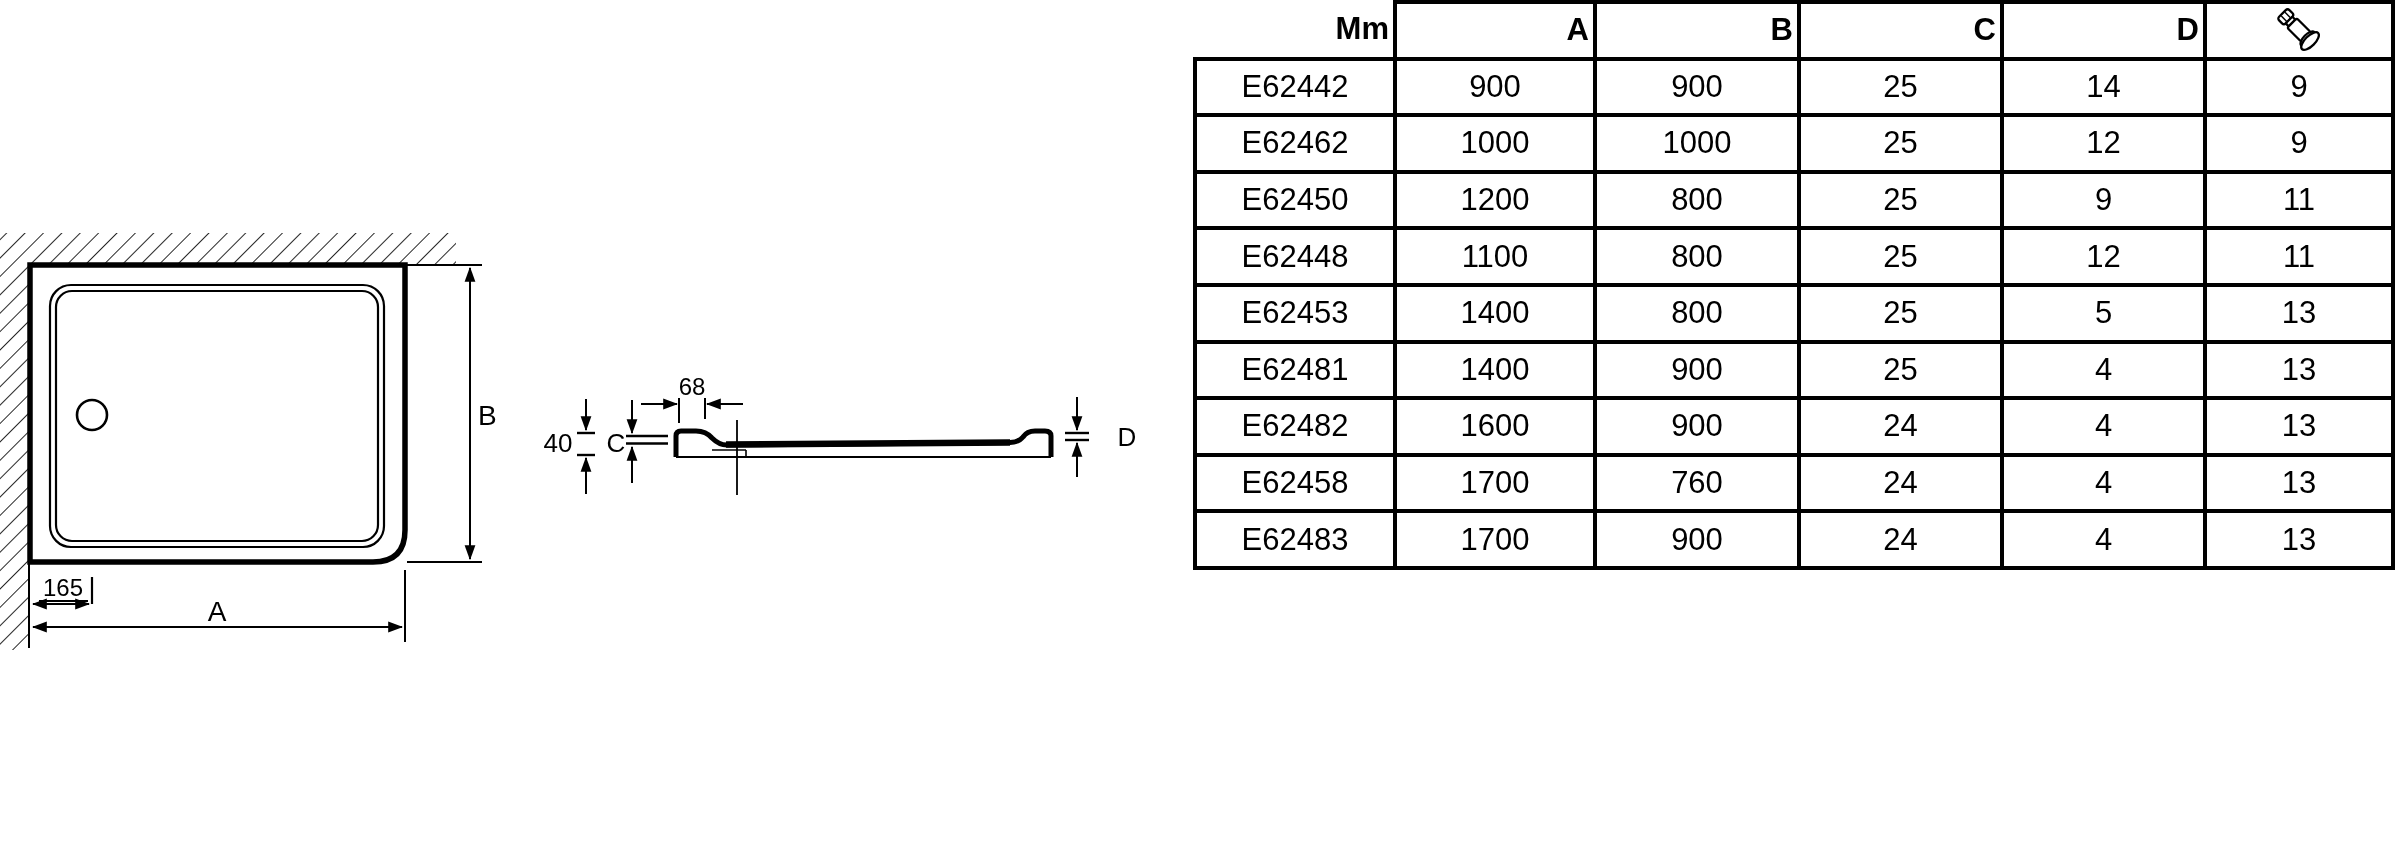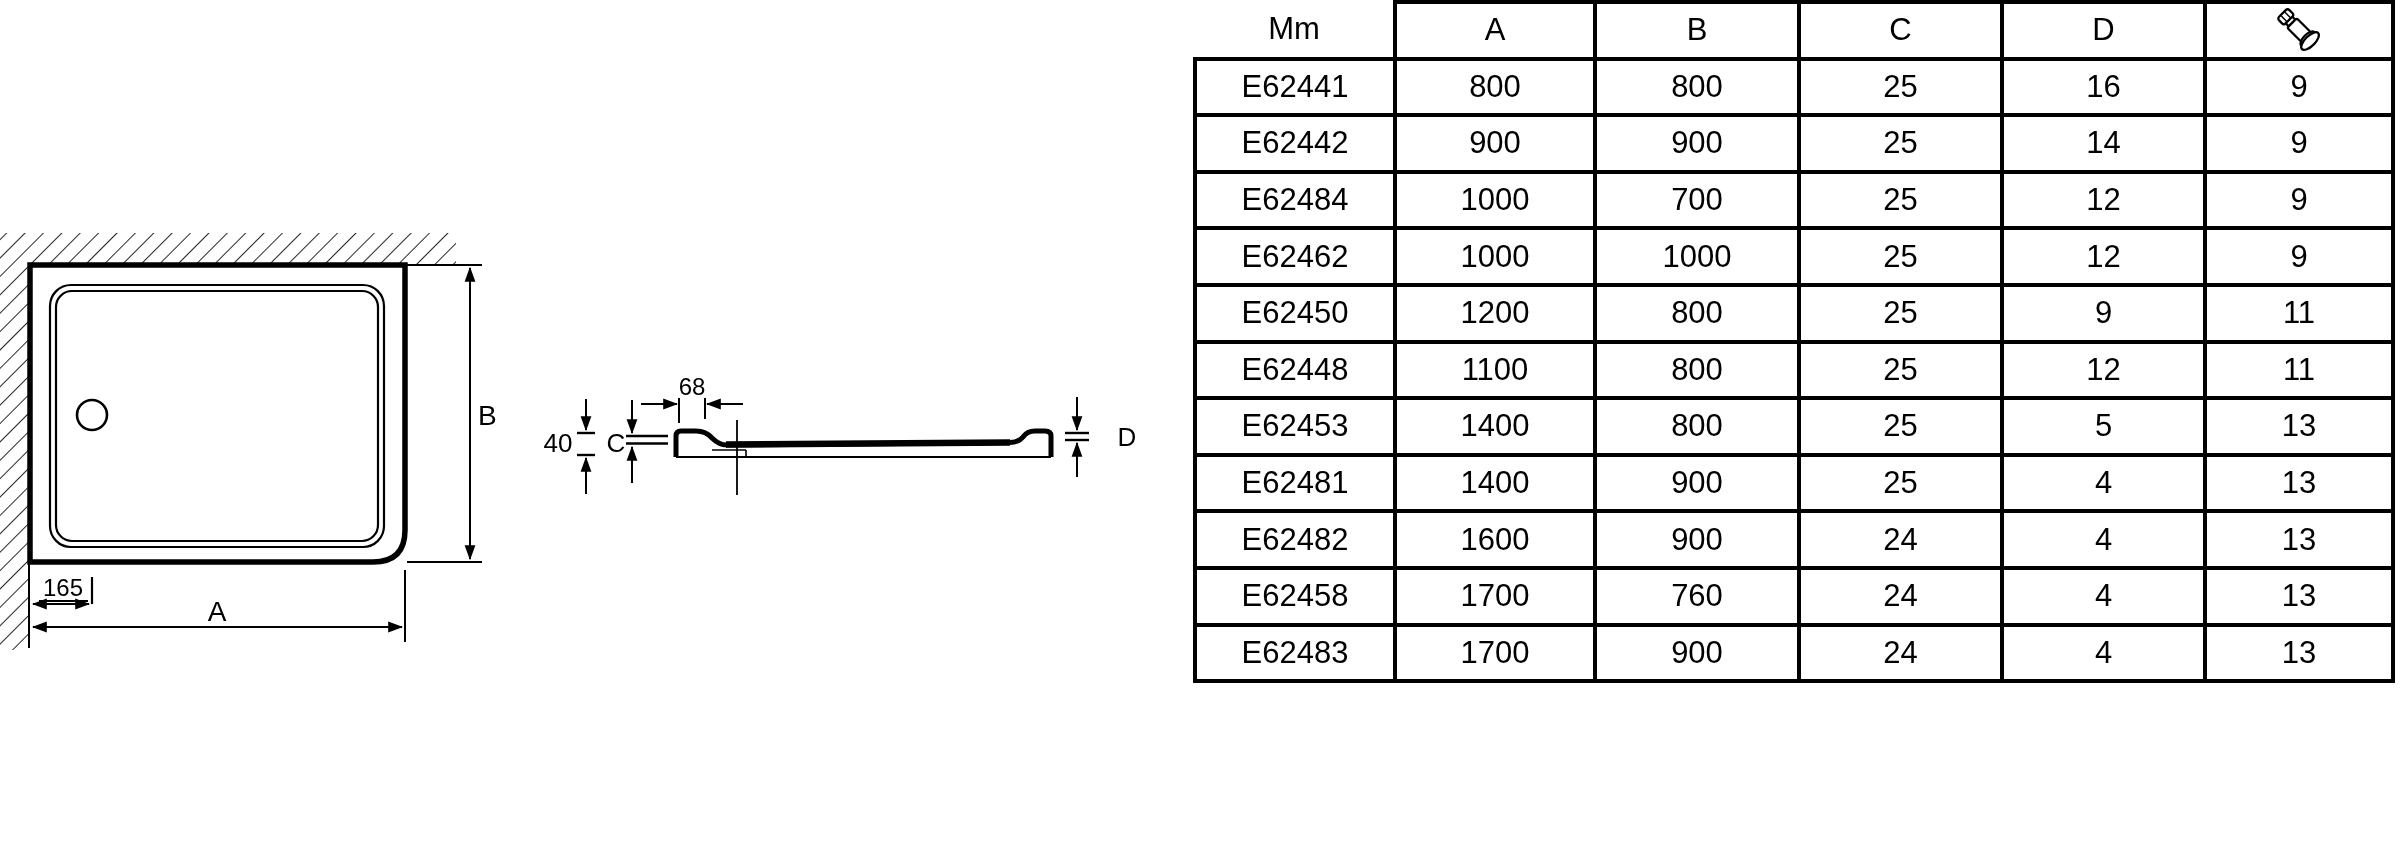--- a/index.html
+++ b/index.html
@@ -16,21 +16,21 @@
   }
   #spec-table th, #spec-table td {
     border:4px solid #000;
     height:52.6px;
     padding:0 4px;
     text-align:center; vertical-align:middle;
     font-family:"Liberation Sans", sans-serif;
     font-size:31px; font-weight:400; color:#000;
     overflow:hidden; white-space:nowrap;
   }
-  #spec-table th { font-weight:400; }
+  #spec-table th { font-weight:700;text-align:right; }
   #spec-table th.mm-head { border-top:none; border-left:none; }
   .col-mm{width:200px}.col-a{width:200px}.col-b{width:204px}
   .col-c{width:203px}.col-d{width:203px}.col-foot{width:188px}
   .foot-icon-wrap{display:flex;align-items:center;justify-content:center;height:100%;}
 </style>
 </head>
 <body>
 
 <div id="stage">
 
@@ -153,41 +153,25 @@
                 <ellipse cx="24" cy="36" rx="9" ry="4.2"></ellipse>
                 <ellipse cx="24" cy="39" rx="11" ry="4.8"></ellipse>
               </g>
             </svg>
           </span>
         </th>
       </tr>
     </thead>
     <tbody>
         <tr>
-          <td>E62441</td>
-          <td>800</td>
-          <td>800</td>
-          <td>25</td>
-          <td>16</td>
-          <td>9</td>
-        </tr>
-        <tr>
           <td>E62442</td>
           <td>900</td>
           <td>900</td>
           <td>25</td>
           <td>14</td>
-          <td>9</td>
-        </tr>
-        <tr>
-          <td>E62484</td>
-          <td>1000</td>
-          <td>700</td>
-          <td>25</td>
-          <td>12</td>
           <td>9</td>
         </tr>
         <tr>
           <td>E62462</td>
           <td>1000</td>
           <td>1000</td>
           <td>25</td>
           <td>12</td>
           <td>9</td>
         </tr>

